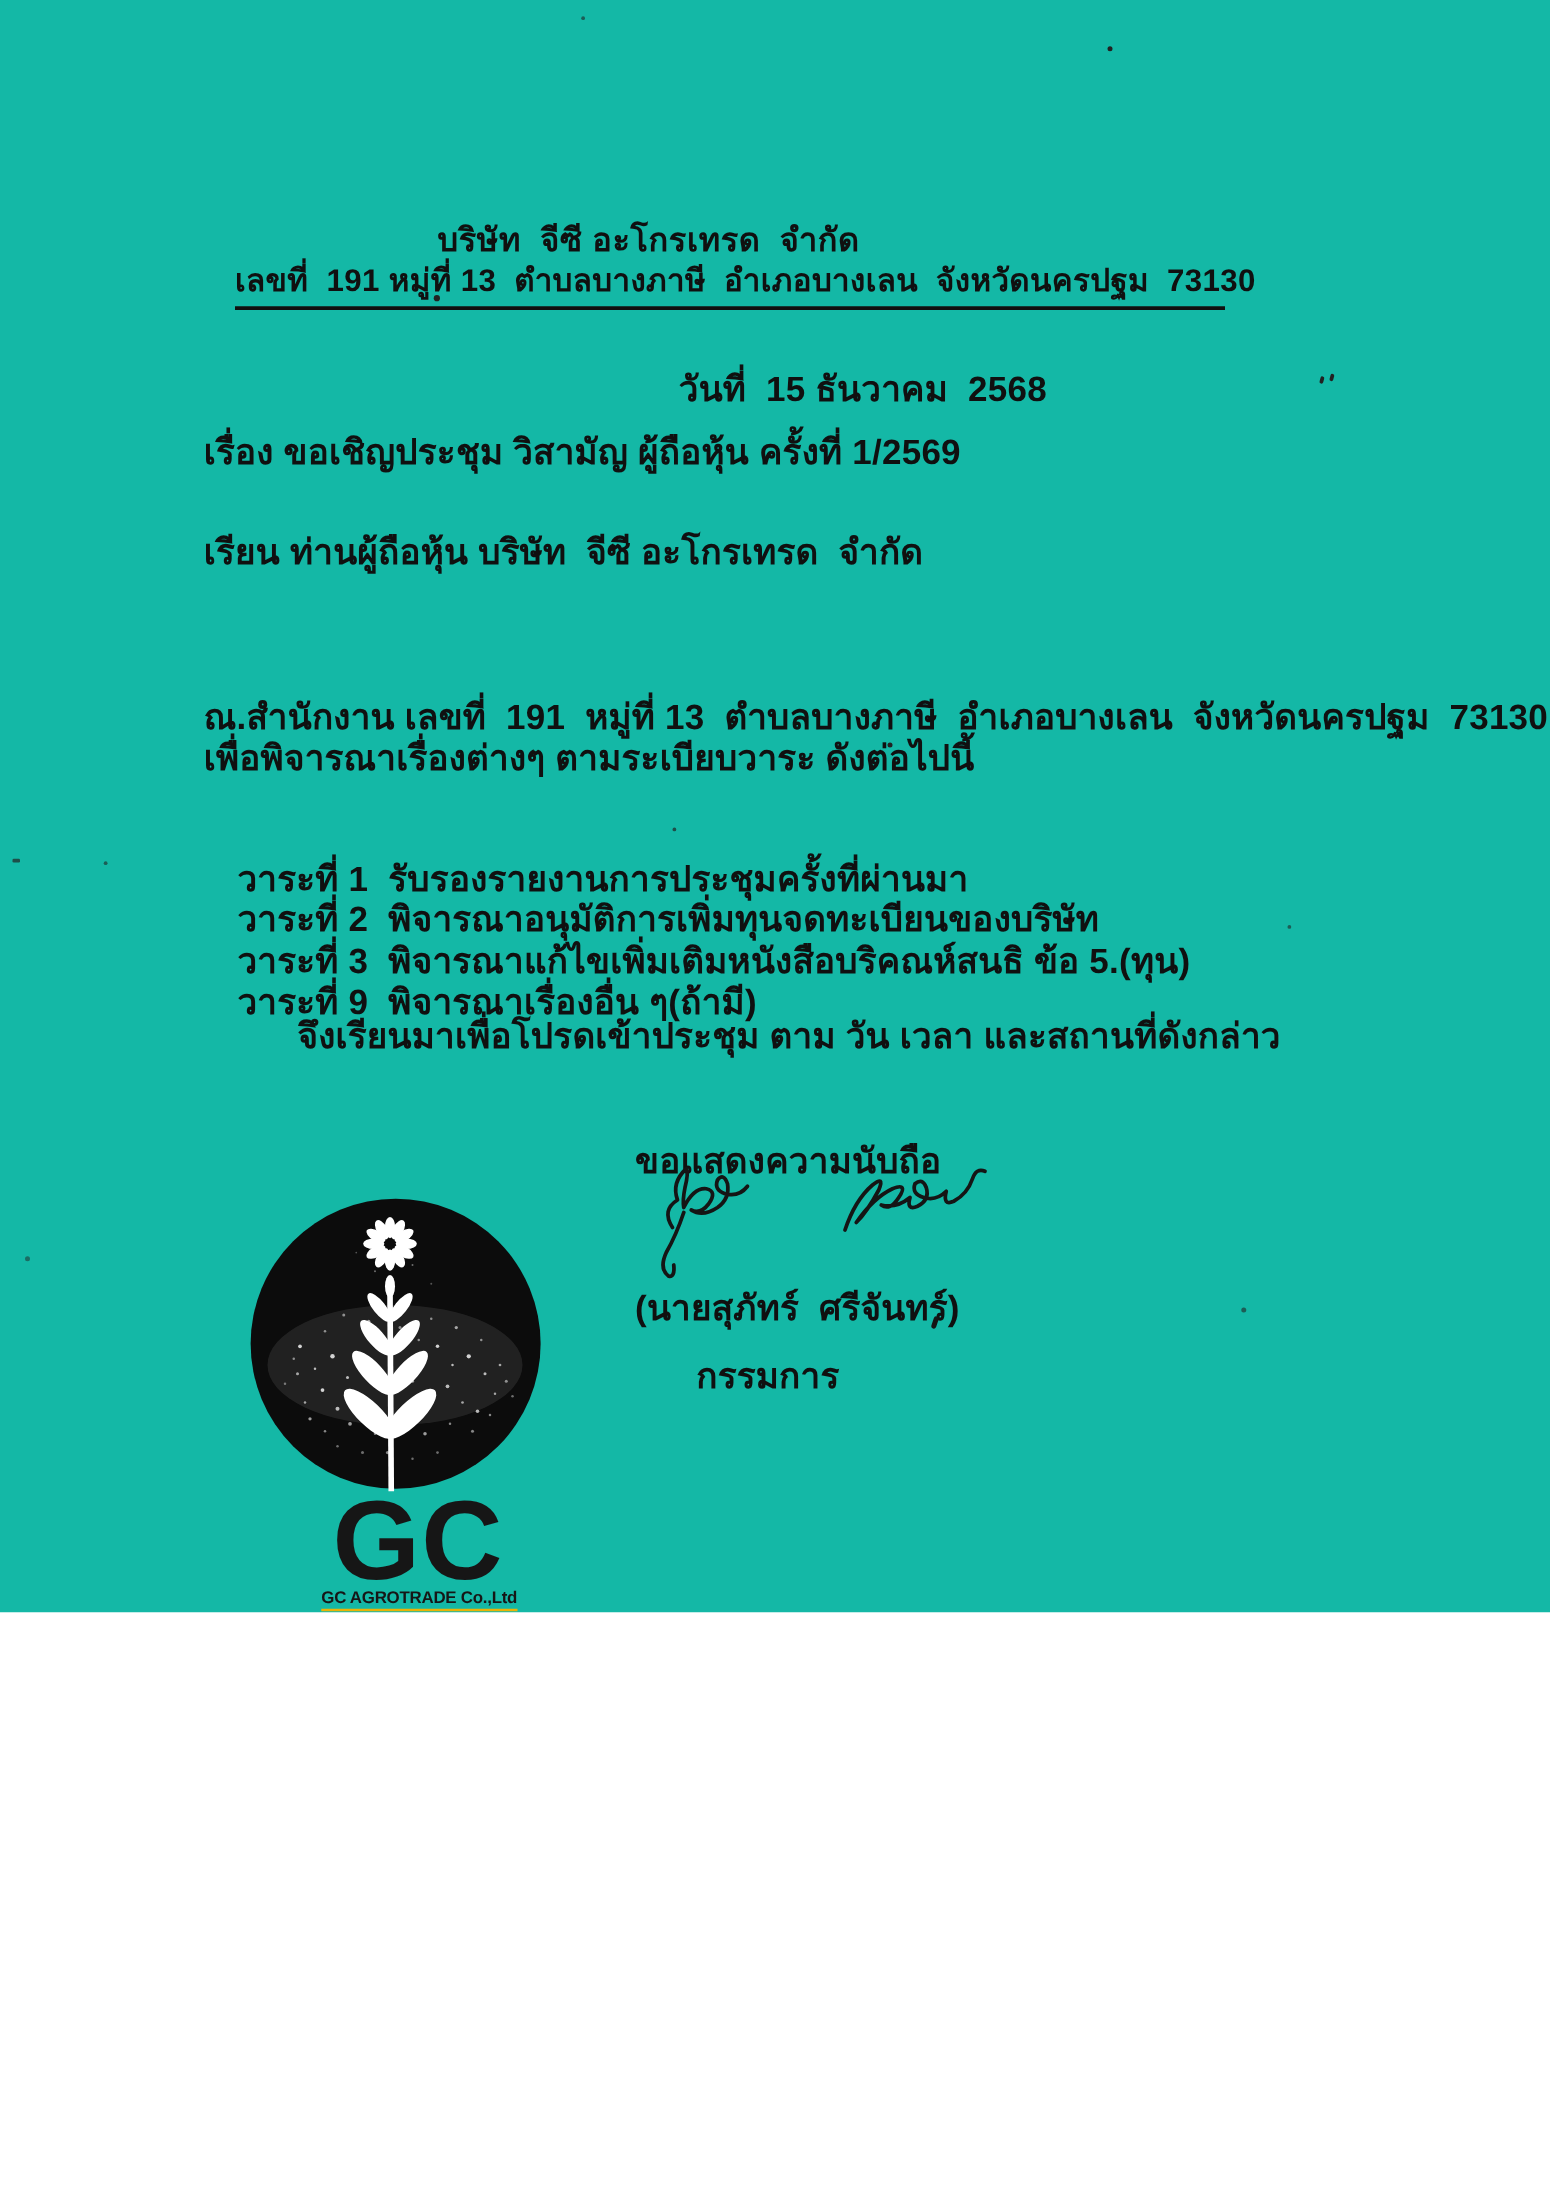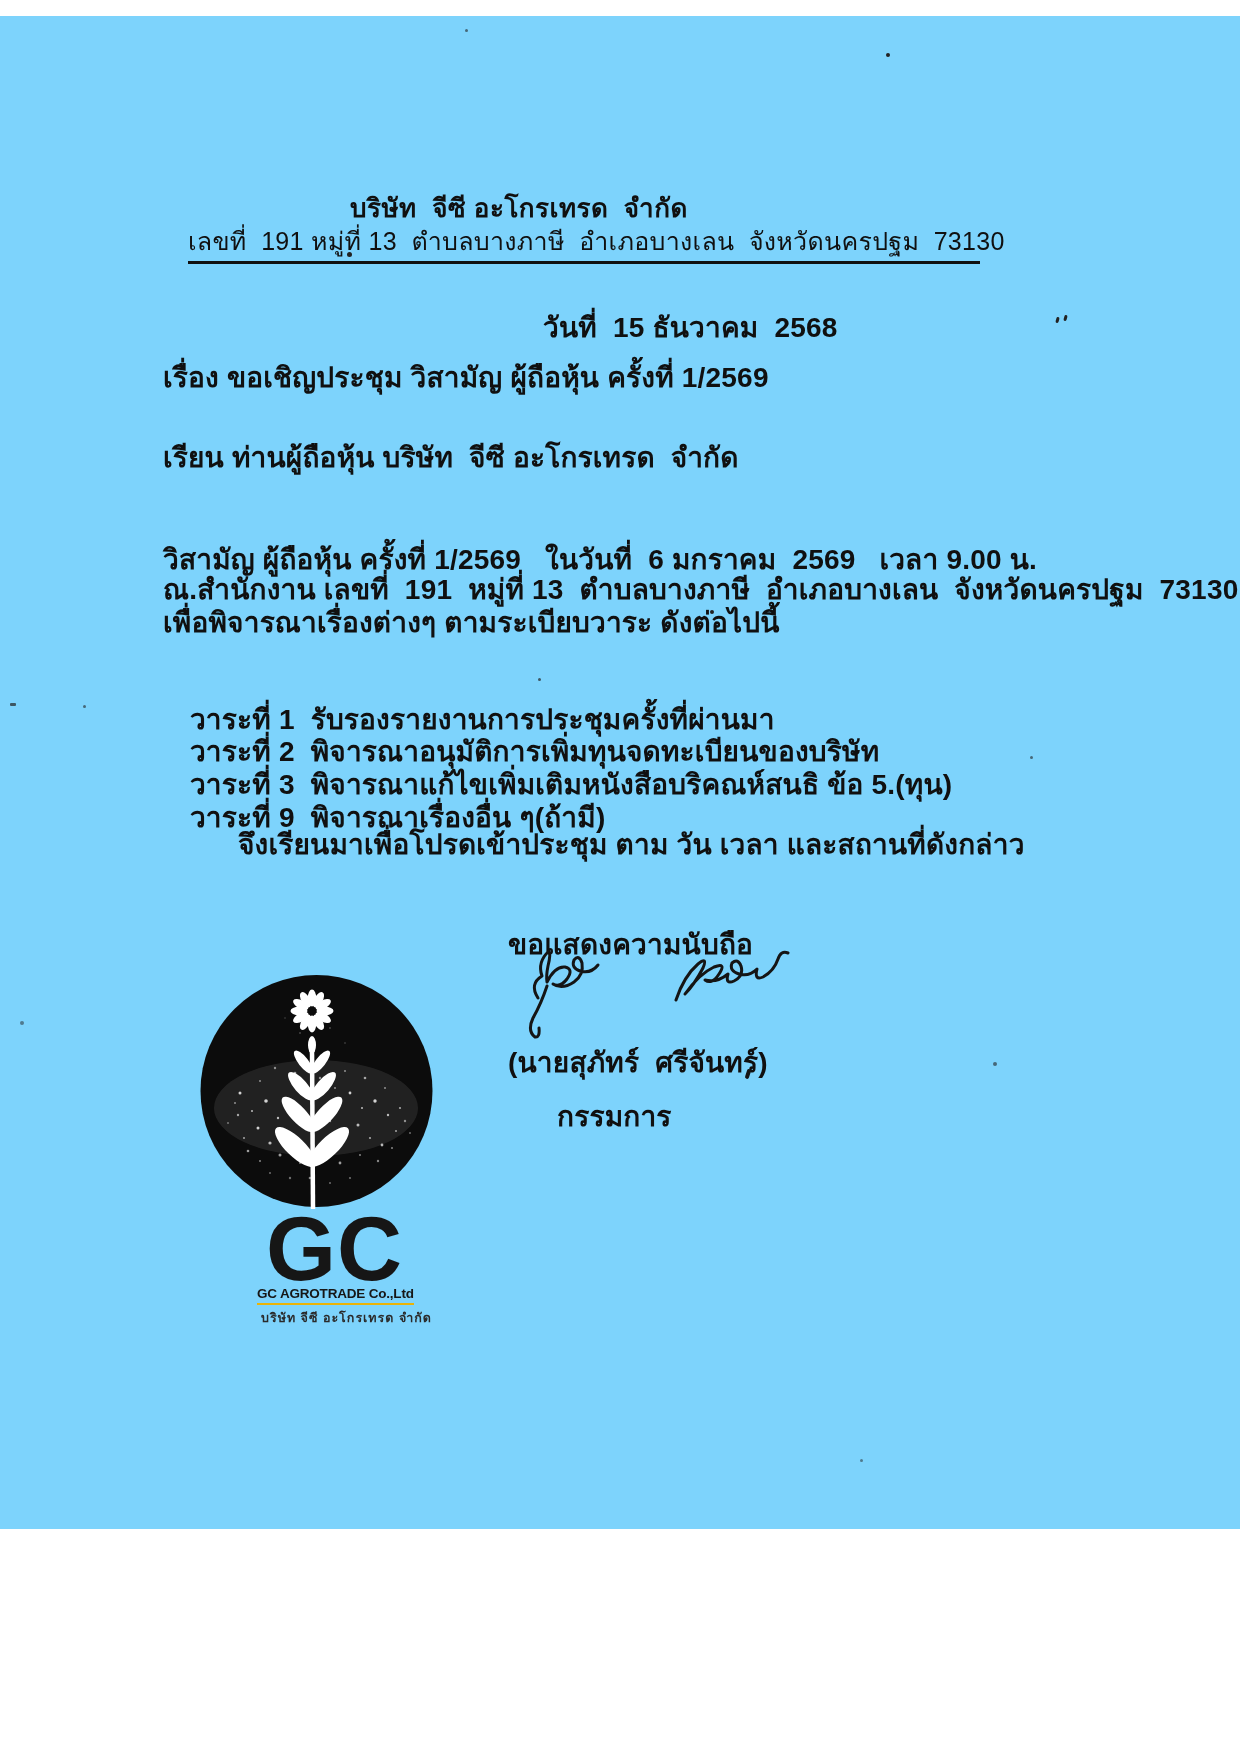--- a/index.html
+++ b/index.html
@@ -1,26 +1,26 @@
 <!DOCTYPE html>
 <html><head>
 <meta charset="utf-8">
 <style>
   html,body{margin:0;padding:0;background:#ffffff;}
   #page{
-    position:relative;width:1240px;height:1513px;background:#7dd3fc;
-    font-family:"Liberation Sans","DejaVu Sans",sans-serif;color:#101010;overflow:hidden;margin-top:16px;
+    position:relative;width:1240px;height:1290px;background:#14b8a6;
+    font-family:"Liberation Sans","DejaVu Sans",sans-serif;color:#101010;overflow:hidden;
   }
   .line{
     position:absolute;white-space:pre;color:#101010;font-weight:600;
     font-size:28px;line-height:1.15;letter-spacing:0.2px;
   }
   .title{font-size:26px;font-weight:700;letter-spacing:0.5px;}
   .addr{
-    font-size:25px;font-weight:400;width:792px;
+    font-size:25px;font-weight:700;width:792px;
     border-bottom:3px solid #101010;padding-bottom:5px;letter-spacing:0.3px;
   }
   .agenda-text{margin-left:16px;}
   .speck{position:absolute;background:#222;border-radius:50%;}
   .mark-comma{position:absolute;width:4px;height:10px;background:#151515;border-radius:2px;transform:rotate(18deg);}
   .edge-smudge{position:absolute;background:#5a5a5a;filter:blur(1px);}
   .logo-monogram{
     position:absolute;font-size:90px;font-weight:700;line-height:1;
     letter-spacing:1px;color:#161616;white-space:pre;
   }
@@ -41,21 +41,20 @@
 
   <div class="line title" style="left:350px;top:178px;">บริษัท  จีซี อะโกรเทรด  จำกัด</div>
   <div class="line addr" style="left:188px;top:211px;">เลขที่  191 หมู่ที่ 13  ตำบลบางภาษี  อำเภอบางเลน  จังหวัดนครปฐม  73130</div>
 
   <div class="line" style="left:543px;top:296px;">วันที่  15 ธันวาคม  2568</div>
 
   <div class="line" style="left:163px;top:346px;">เรื่อง ขอเชิญประชุม วิสามัญ ผู้ถือหุ้น ครั้งที่ 1/2569</div>
 
   <div class="line" style="left:163px;top:426px;">เรียน ท่านผู้ถือหุ้น บริษัท  จีซี อะโกรเทรด  จำกัด</div>
 
-  <div class="line" style="left:163px;top:528px;">วิสามัญ ผู้ถือหุ้น ครั้งที่ 1/2569   ในวันที่  6 มกราคม  2569   เวลา 9.00 น.</div>
   <div class="line" style="left:163px;top:558px;">ณ.สำนักงาน เลขที่  191  หมู่ที่ 13  ตำบลบางภาษี  อำเภอบางเลน  จังหวัดนครปฐม  73130</div>
   <div class="line" style="left:163px;top:591px;">เพื่อพิจารณาเรื่องต่างๆ ตามระเบียบวาระ ดังต่อไปนี้</div>
 
   <div class="line" style="left:158px;top:656px;">
     <span>วาระที่ 1</span><span class="agenda-text">รับรองรายงานการประชุมครั้งที่ผ่านมา</span>
   </div>
   <div class="line" style="left:158px;top:688px;">
     <span>วาระที่ 2</span><span class="agenda-text">พิจารณาอนุมัติการเพิ่มทุนจดทะเบียนของบริษัท</span>
   </div>
   <div class="line" style="left:158px;top:721px;">

